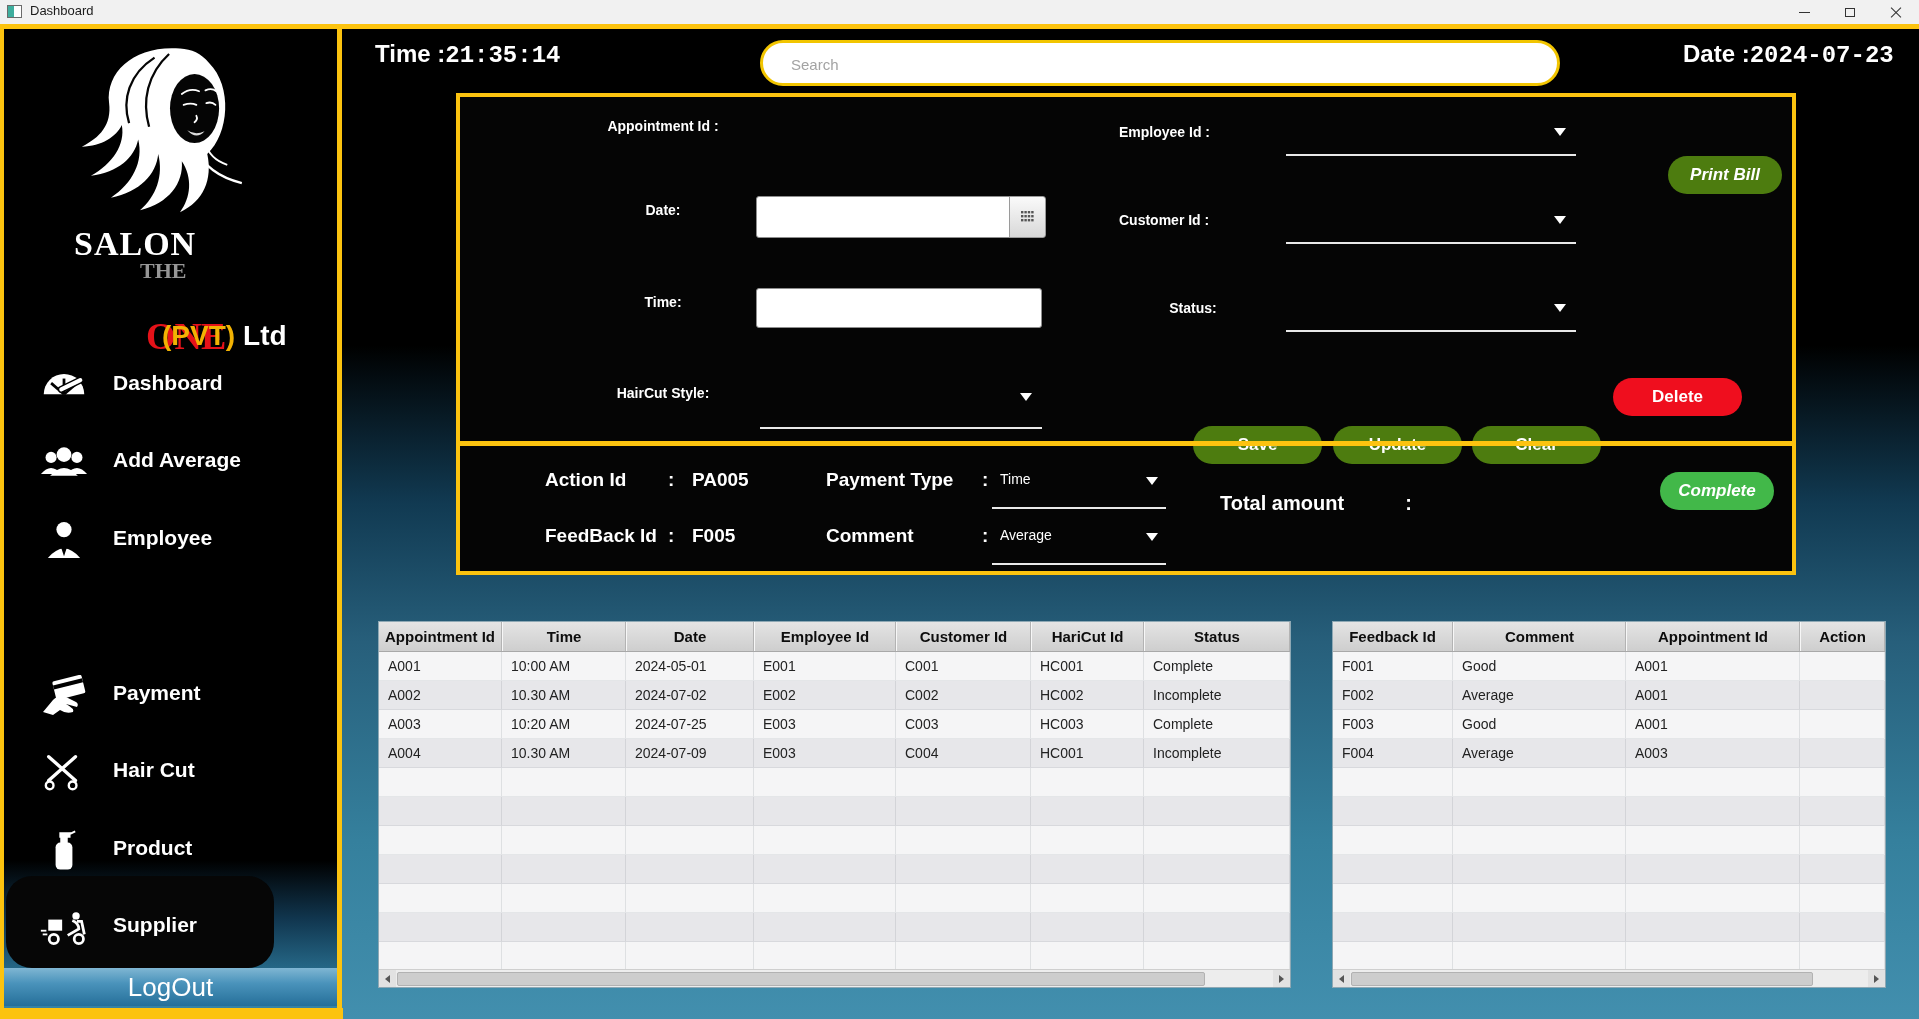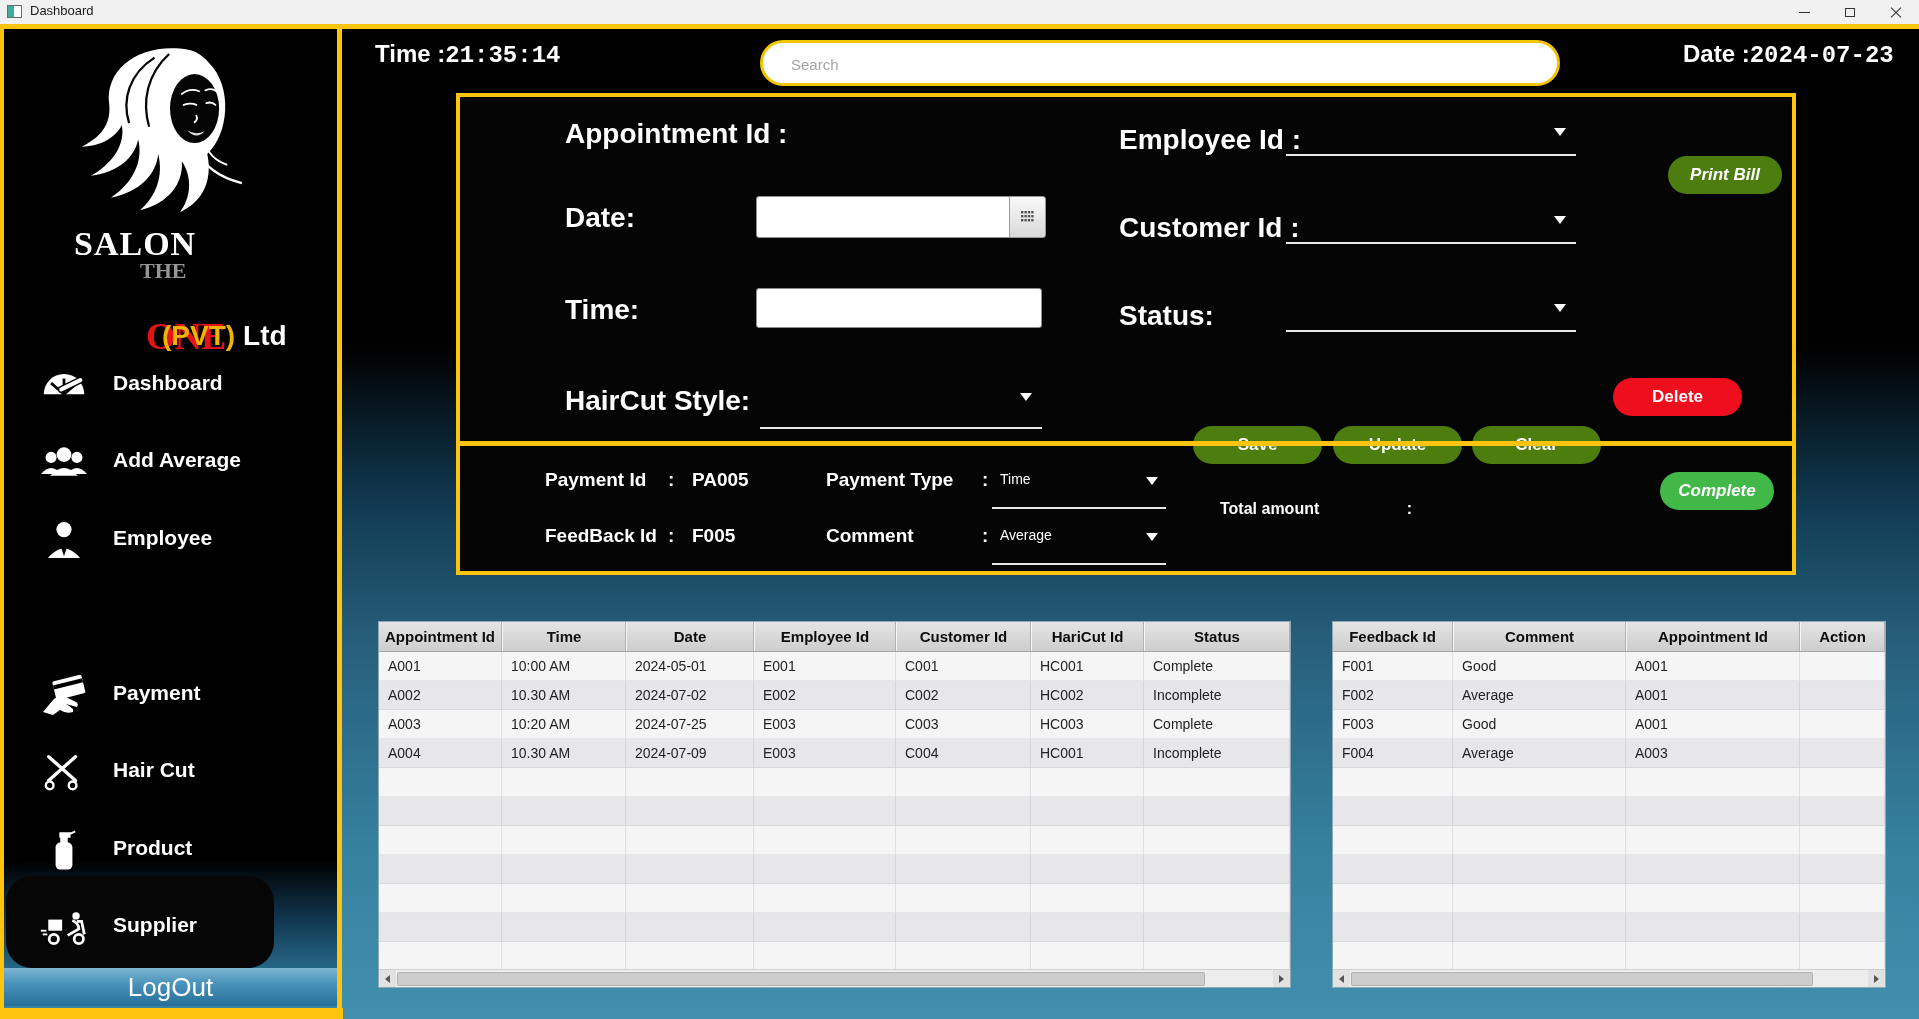--- a/index.html
+++ b/index.html
@@ -53,42 +53,42 @@
   .topbar-text .val{font-family:Liberation Mono, monospace;}
   #search-pill{position:absolute;left:760px;top:40px;width:800px;height:46px;background:#fff;border:3px solid #f2c500;
     border-radius:26px;box-sizing:border-box;z-index:5;}
   #search-input{position:absolute;left:26px;top:4px;width:740px;height:32px;border:none;outline:none;font-size:15px;color:#333;background:transparent;}
   #search-input::placeholder{color:#a3a3a3;}
 
   
   #form-box{position:absolute;left:456px;top:93px;width:1340px;height:482px;background:#050505;
     border:4px solid #fcc30f;box-sizing:border-box;z-index:4;}
   #form-divider{position:absolute;left:0;right:0;top:344px;height:5px;background:#fcc30f;}
-  .f-label{position:absolute;display:flex;justify-content:flex-start;color:#fff;font-weight:700;font-size:28px;white-space:nowrap;}
+  .f-label{position:absolute;display:flex;justify-content:center;color:#fff;font-weight:700;font-size:14px;white-space:nowrap;}
   .f-input{position:absolute;height:40px;background:#fff;border:1px solid #8e8e8e;border-radius:3px;box-sizing:border-box;
     font-size:14px;color:#444;padding:0 10px;outline:none;}
   .combo{position:absolute;border-bottom:2px solid #e9e9e9;cursor:pointer;}
   .combo .arr{position:absolute;width:0;height:0;border-left:6px solid transparent;border-right:6px solid transparent;border-top:8px solid #fff;}
   .combo .cval{position:absolute;left:8px;top:6px;font-size:14px;color:#fff;}
   .pill{position:absolute;border:none;border-radius:19px;color:#fff;font-weight:700;font-size:17px;cursor:pointer;}
   .pill.blue{background:#4d7c0f;margin-top:48px;} .pill.red{background:#ef0e1e;} .pill.green{background:#42b849;}
   .pill.italic{font-style:italic;}
 
   
   #date-field{position:absolute;left:296px;top:99px;width:290px;height:42px;}
   #date-input{position:absolute;left:0;top:0;width:254px;height:42px;border-radius:3px 0 0 3px;}
   #date-btn{position:absolute;left:253px;top:0;width:37px;height:42px;background:linear-gradient(#fafafa,#d8d8d8);
     border:1px solid #9a9a9a;border-radius:0 3px 3px 0;box-sizing:border-box;display:flex;align-items:center;justify-content:center;cursor:pointer;}
 
   
   .p-label{position:absolute;color:#fff;font-weight:700;font-size:19px;white-space:nowrap;}
   .p-colon{position:absolute;color:#fff;font-weight:700;font-size:19px;}
   .p-value{position:absolute;color:#fff;font-weight:700;font-size:19px;}
   #total-label{position:absolute;left:760px;top:395px;width:192px;display:flex;justify-content:space-between;
-    color:#fff;font-weight:700;font-size:16px;margin-top:8px;}
+    color:#fff;font-weight:700;font-size:20px;}
 
   
   .table{position:absolute;top:621px;height:367px;background:#f0f0f0;border:1px solid #8ea8b4;box-sizing:border-box;overflow:hidden;z-index:5;}
   #appointments-table{left:378px;width:913px;}
   #feedback-table{left:1332px;width:554px;}
   .t-hdr{display:flex;height:29px;background:linear-gradient(#e4e4e4,#cecece);border-bottom:1px solid #a8a8a8;}
   .t-hcell{box-sizing:border-box;height:100%;display:flex;align-items:center;justify-content:center;
     font-weight:700;font-size:15px;color:#0d0d0d;border-right:1px solid #b3b3b3;border-left:1px solid #f7f7f7;white-space:nowrap;overflow:hidden;}
   .t-hcell:first-child{border-left:none;}
   .t-row{display:flex;height:29px;}
@@ -328,21 +328,21 @@
 
     <button class="pill blue italic" style="left:1208px;top:11px;width:114px;height:38px">Print Bill</button>
 
     <button class="pill blue" style="left:733px;top:281px;width:129px;height:38px">Save</button>
     <button class="pill blue" style="left:873px;top:281px;width:129px;height:38px">Update</button>
     <button class="pill blue" style="left:1012px;top:281px;width:129px;height:38px">Clear</button>
     <button class="pill red" style="left:1153px;top:281px;width:129px;height:38px">Delete</button>
 
     <div id="form-divider"></div>
 
-    <div class="p-label" style="left:85px;top:372px">Payment Id</div>
+    <div class="p-label" style="left:85px;top:372px">Action Id</div>
     <div class="p-colon" style="left:208px;top:372px">:</div>
     <div class="p-value" style="left:232px;top:372px">PA005</div>
 
     <div class="p-label" style="left:366px;top:372px">Payment Type</div>
     <div class="p-colon" style="left:522px;top:372px">:</div>
     <div class="combo" style="left:532px;top:366px;width:174px;height:44px">
       <span class="cval" style="top:8px">Time</span>
       <span class="arr" style="right:8px;top:14px"></span>
     </div>
 

